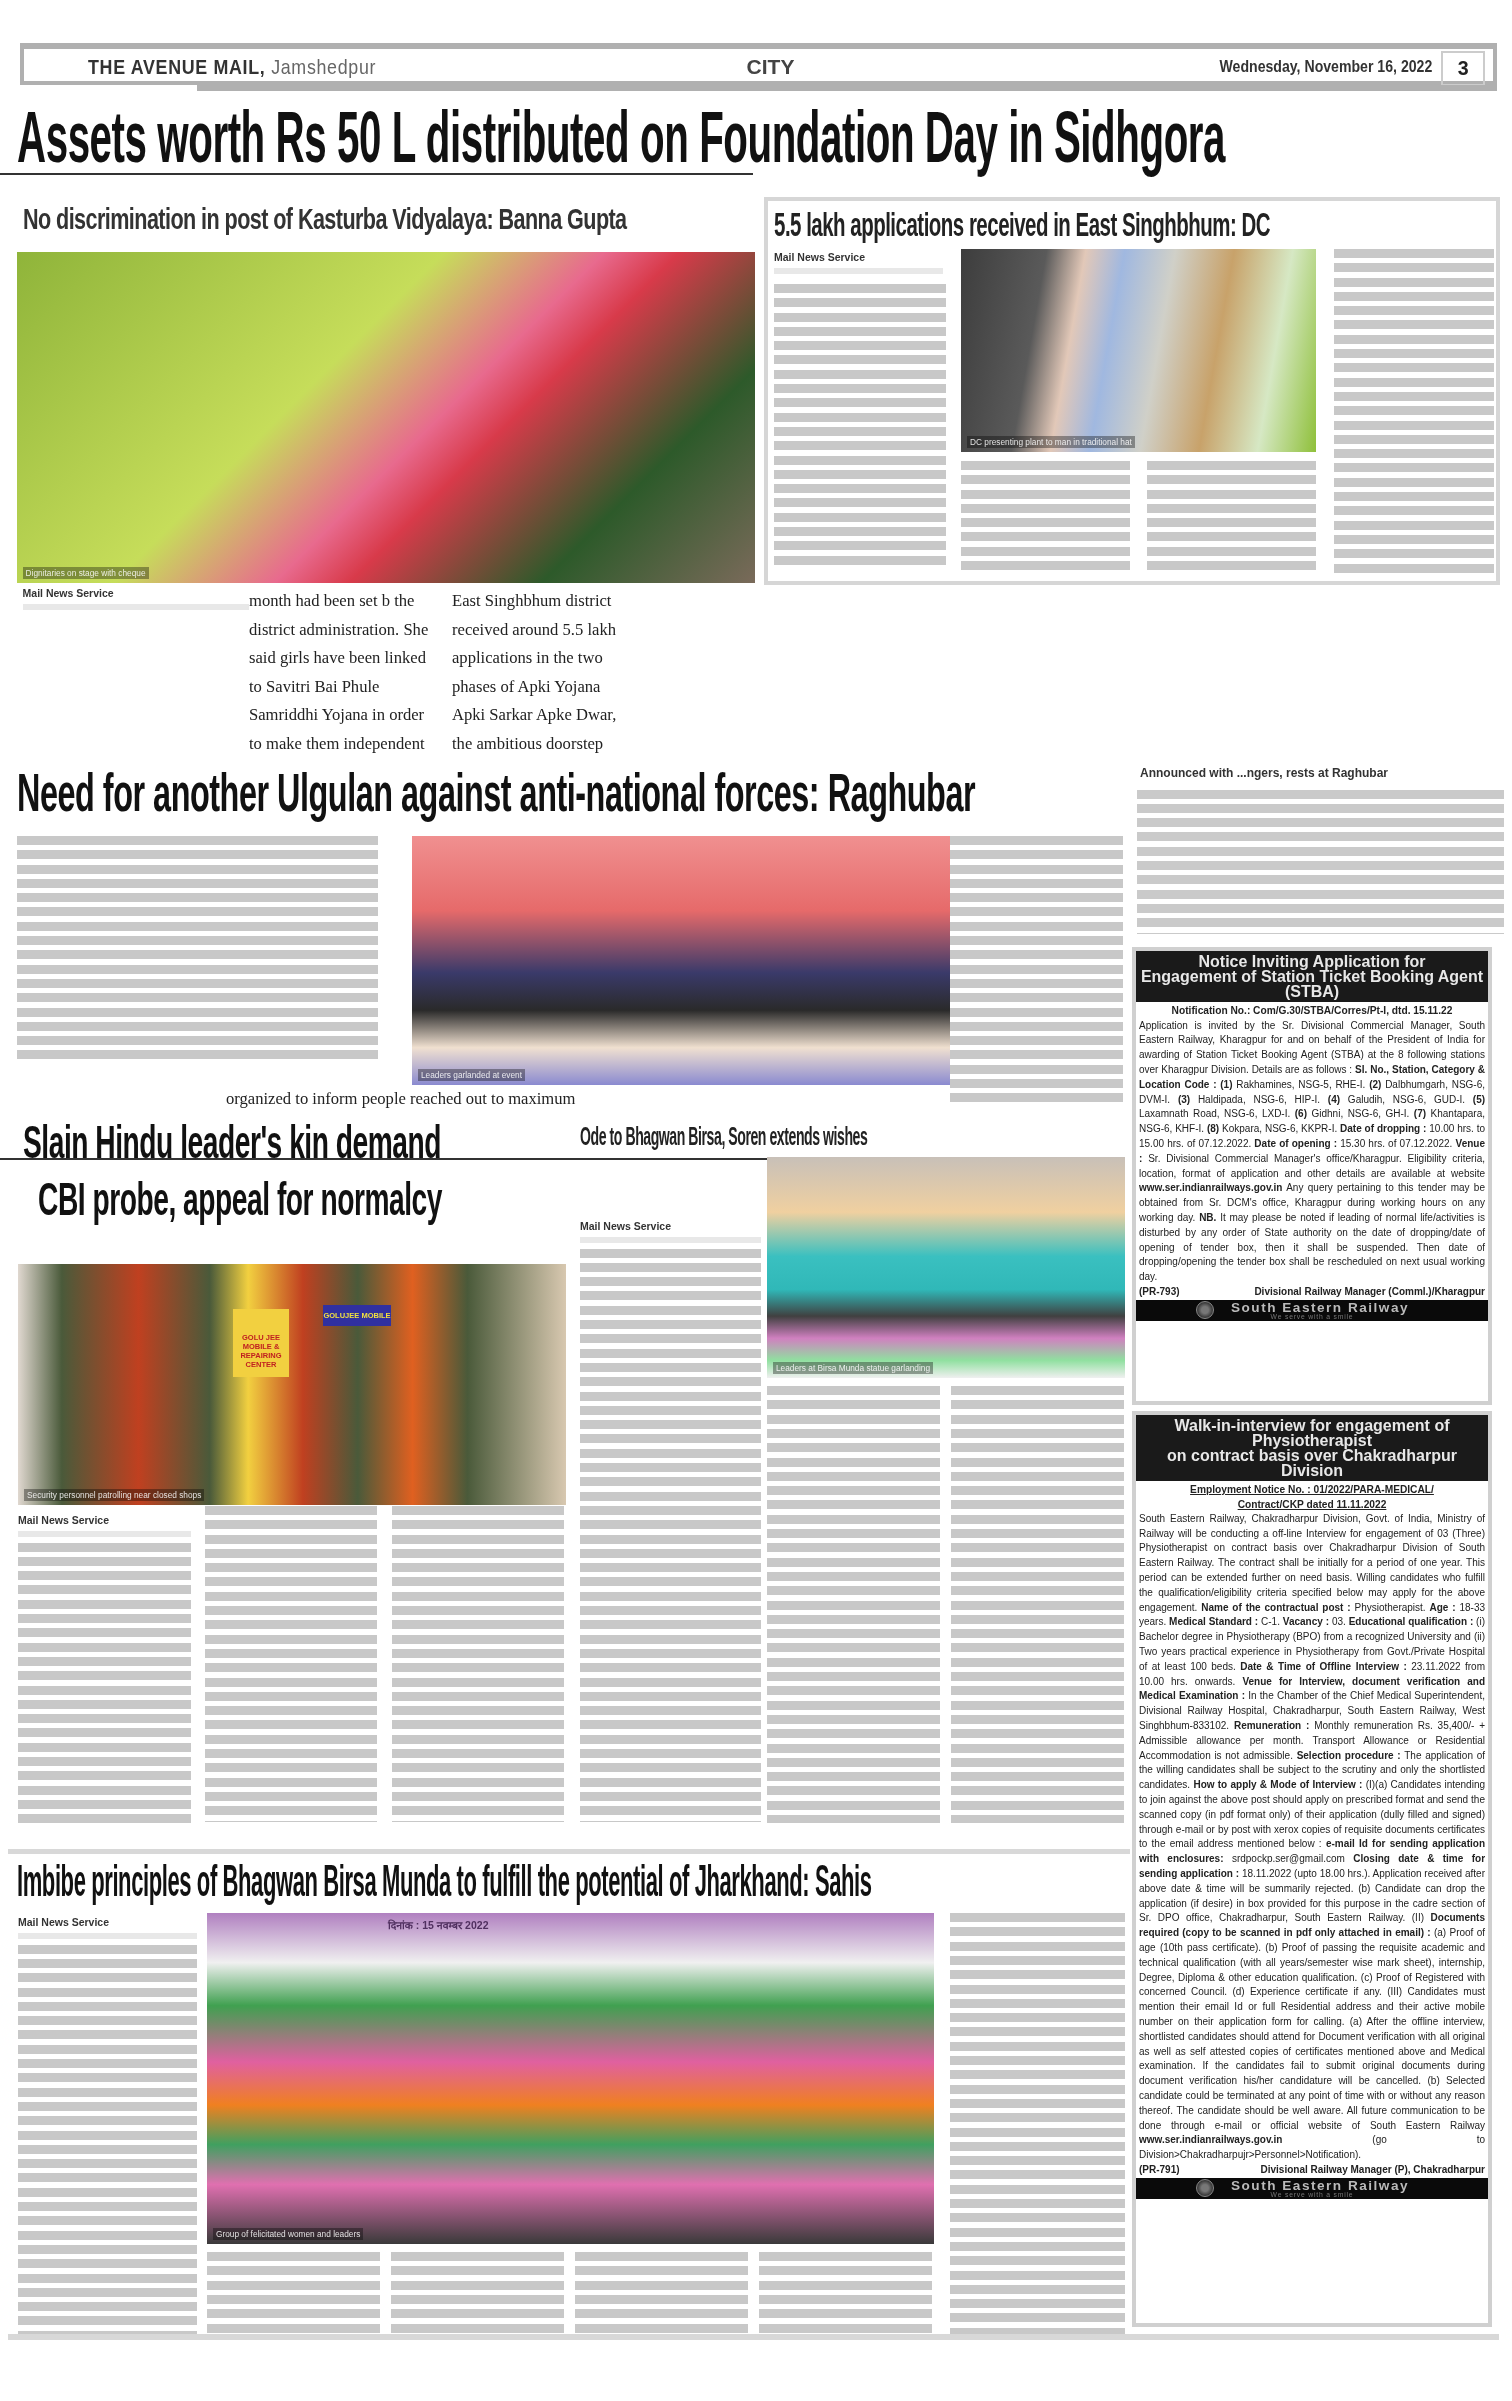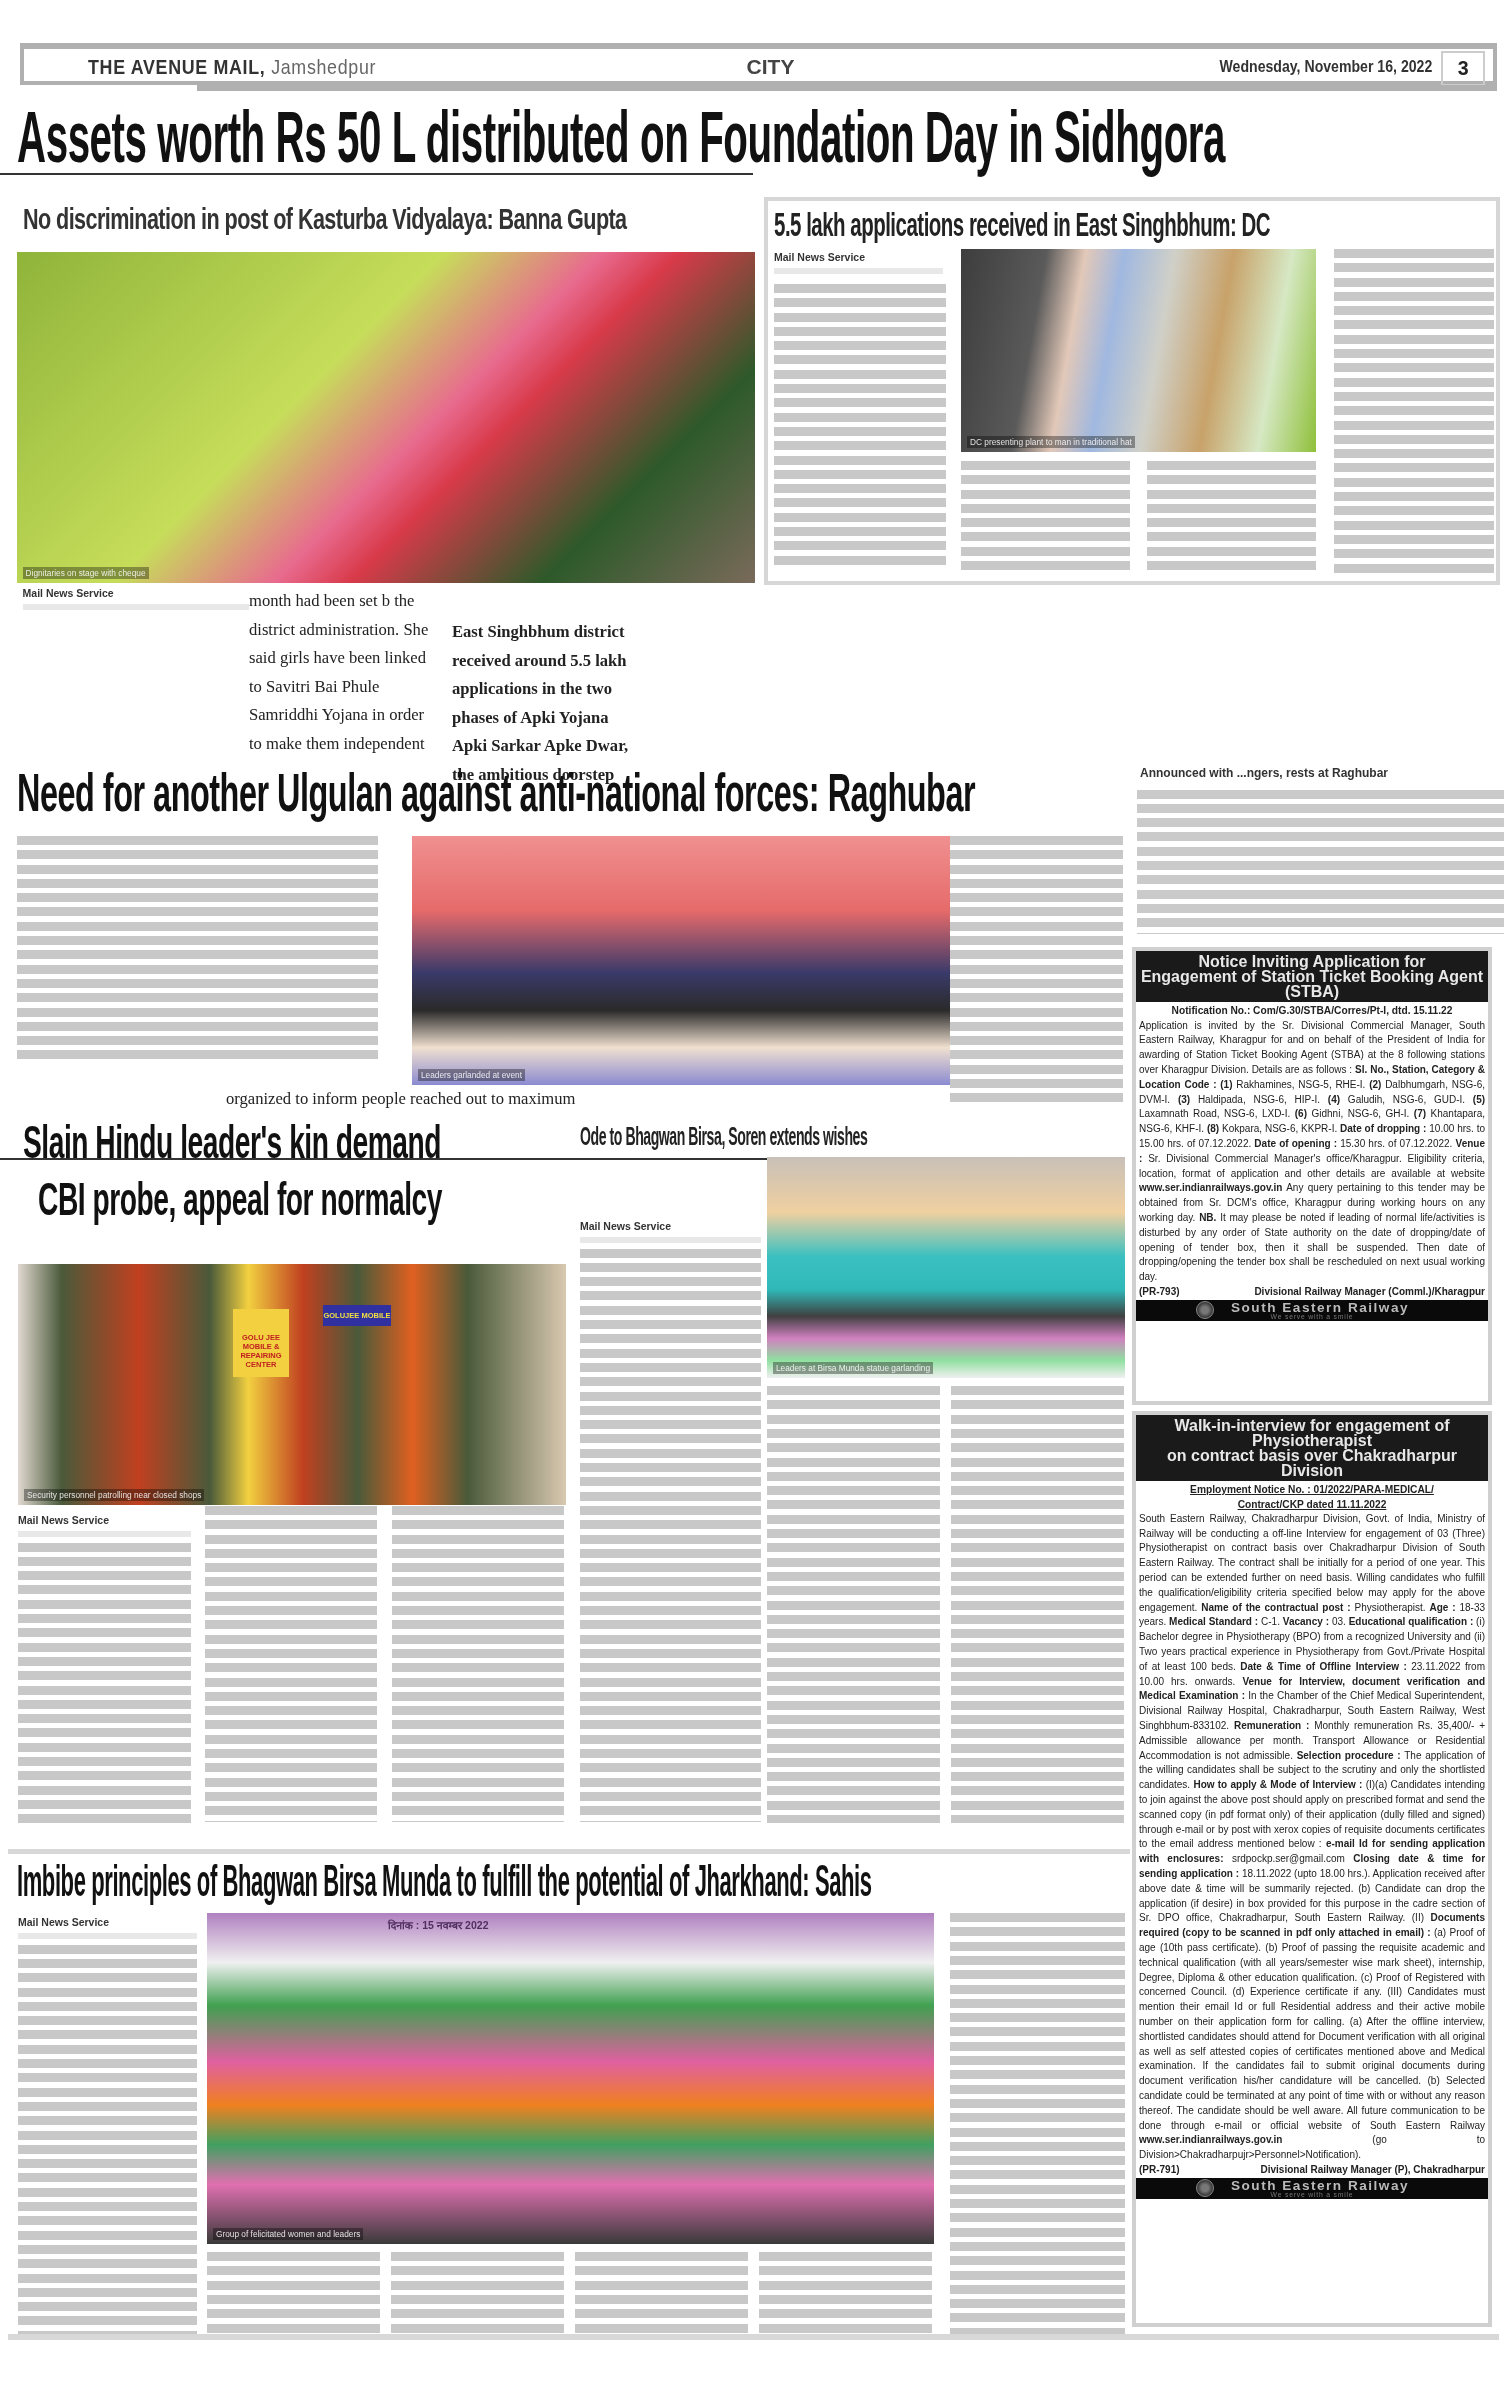--- a/index.html
+++ b/index.html
@@ -73,21 +73,21 @@
   <div class="byline">Mail News Service</div>
 </div>
 <div class="abs" style="left:249px;top:587px;width:196px;">
   <div class="pull">month had been set b the</div>
   <div class="pull">district administration. She</div>
   <div class="pull">said girls have been linked</div>
   <div class="pull">to Savitri Bai Phule</div>
   <div class="pull">Samriddhi Yojana in order</div>
   <div class="pull">to make them independent</div>
 </div>
-<div class="abs" style="left:452px;top:618px;width:196px;font-weight:bold;">
+<div class="abs" style="left:452px;top:587px;width:196px;">
   <div class="pull">East Singhbhum district</div>
   <div class="pull">received around 5.5 lakh</div>
   <div class="pull">applications in the two</div>
   <div class="pull">phases of Apki Yojana</div>
   <div class="pull">Apki Sarkar Apke Dwar,</div>
   <div class="pull">the ambitious doorstep</div>
 </div>
 
 <div class="abs box" style="left:764px;top:197px;width:736px;height:388px;">
   <div class="hl" style="position:absolute;left:6px;top:4.5px;font-size:33px;transform:scaleX(0.62);color:#222;">5.5 lakh applications received in East Singhbhum: DC</div>

